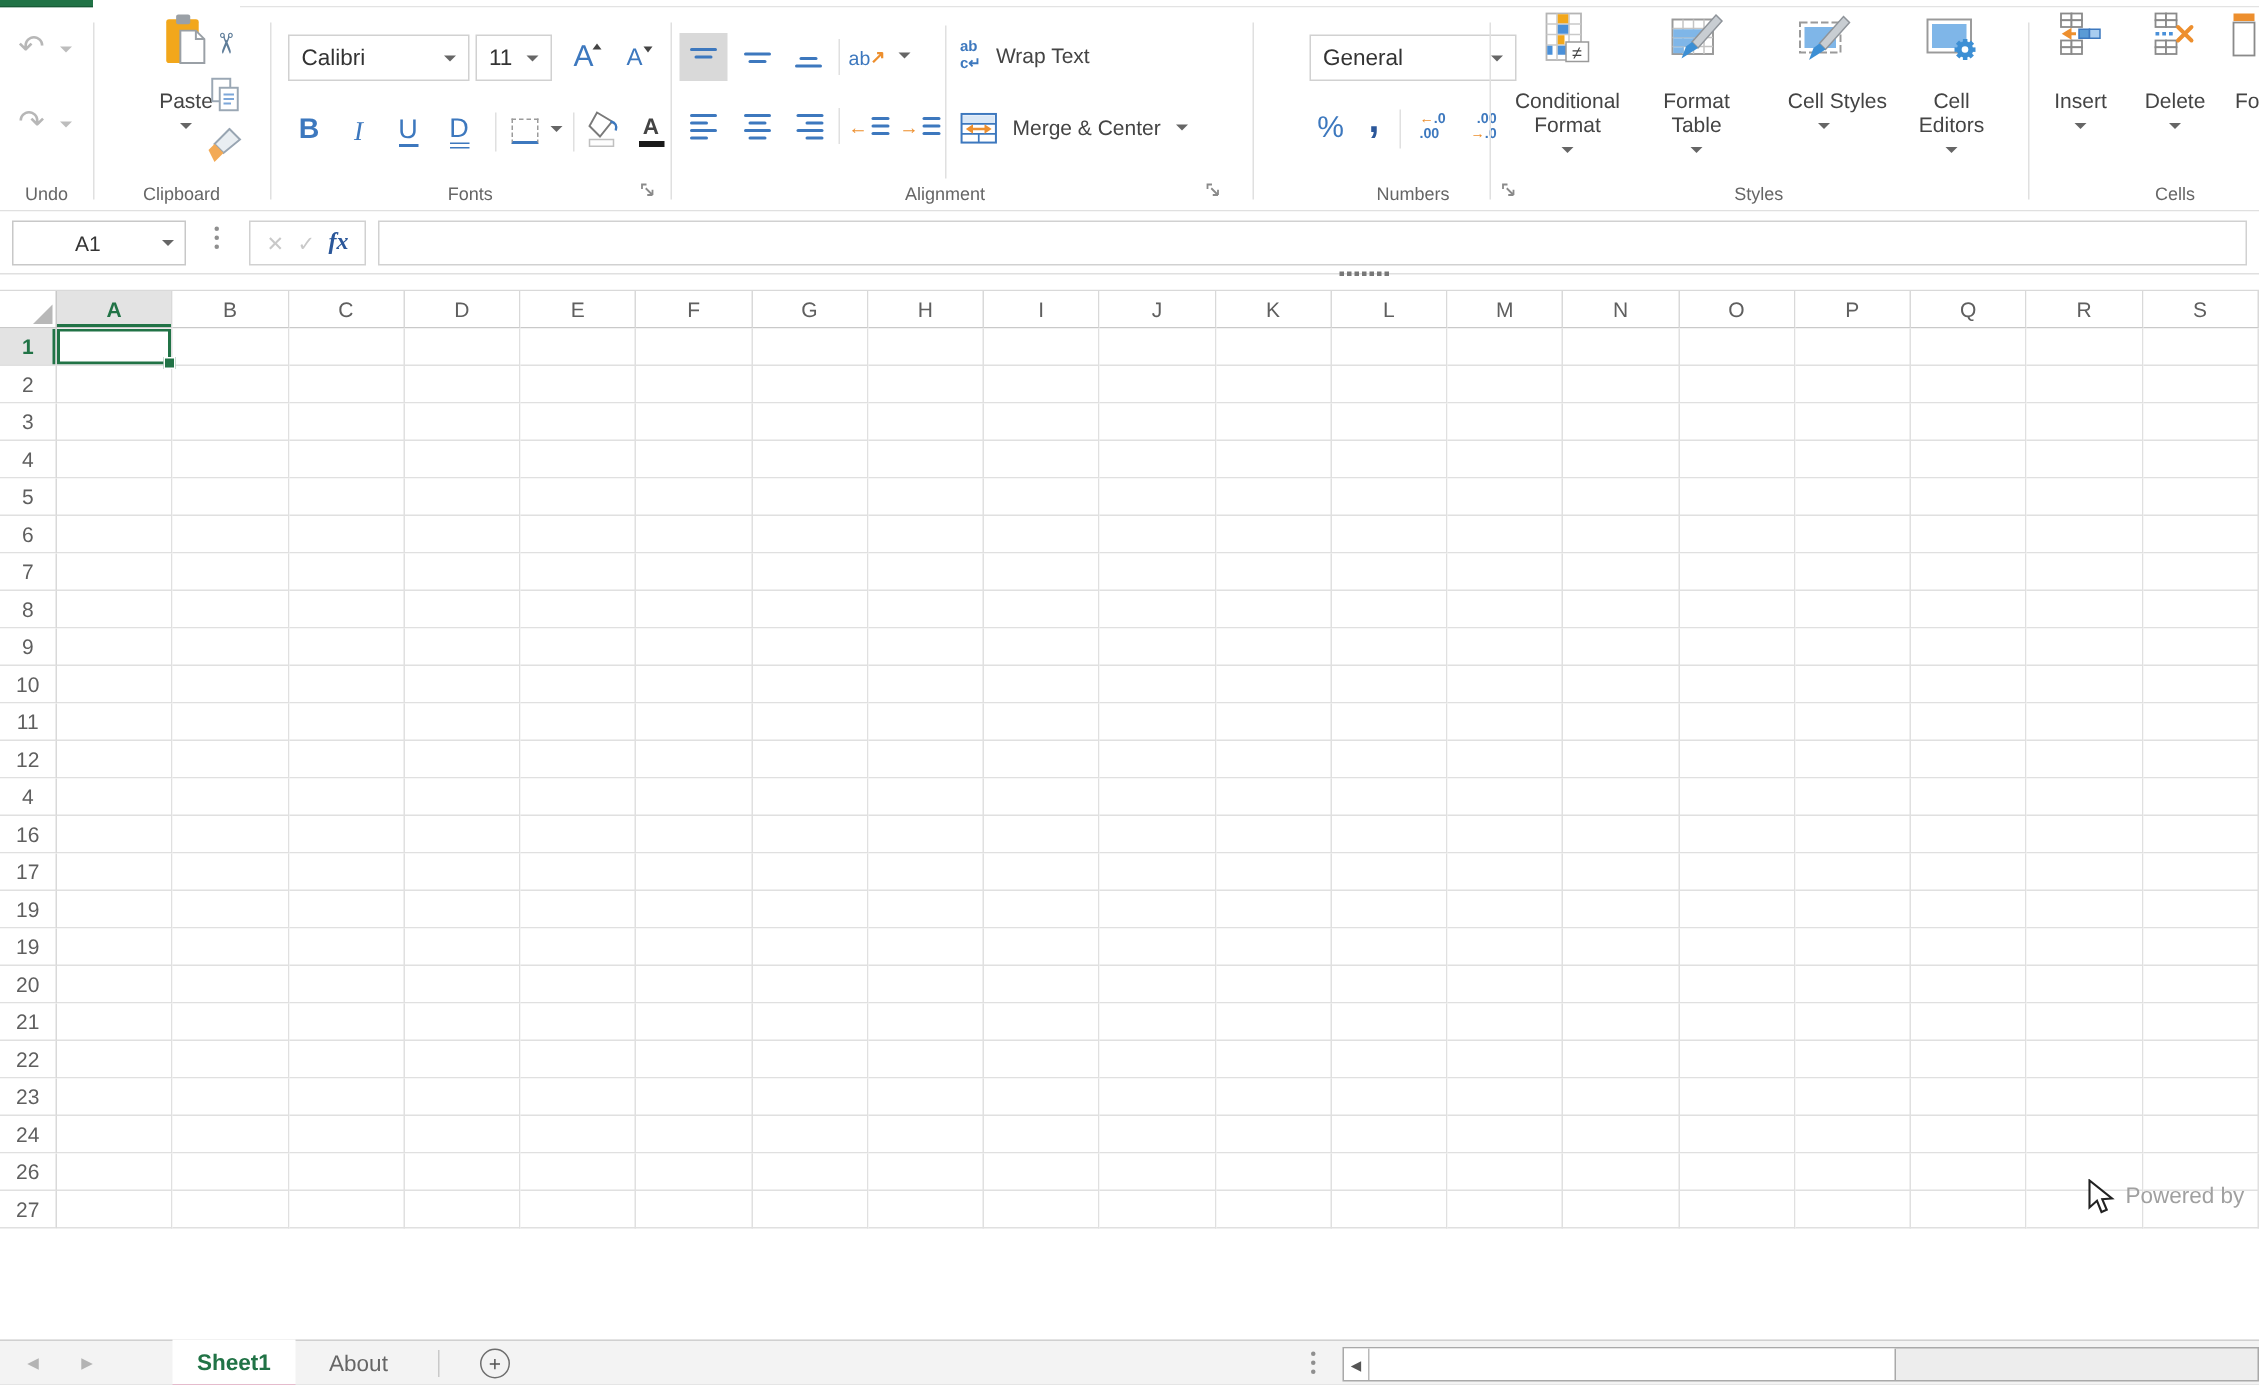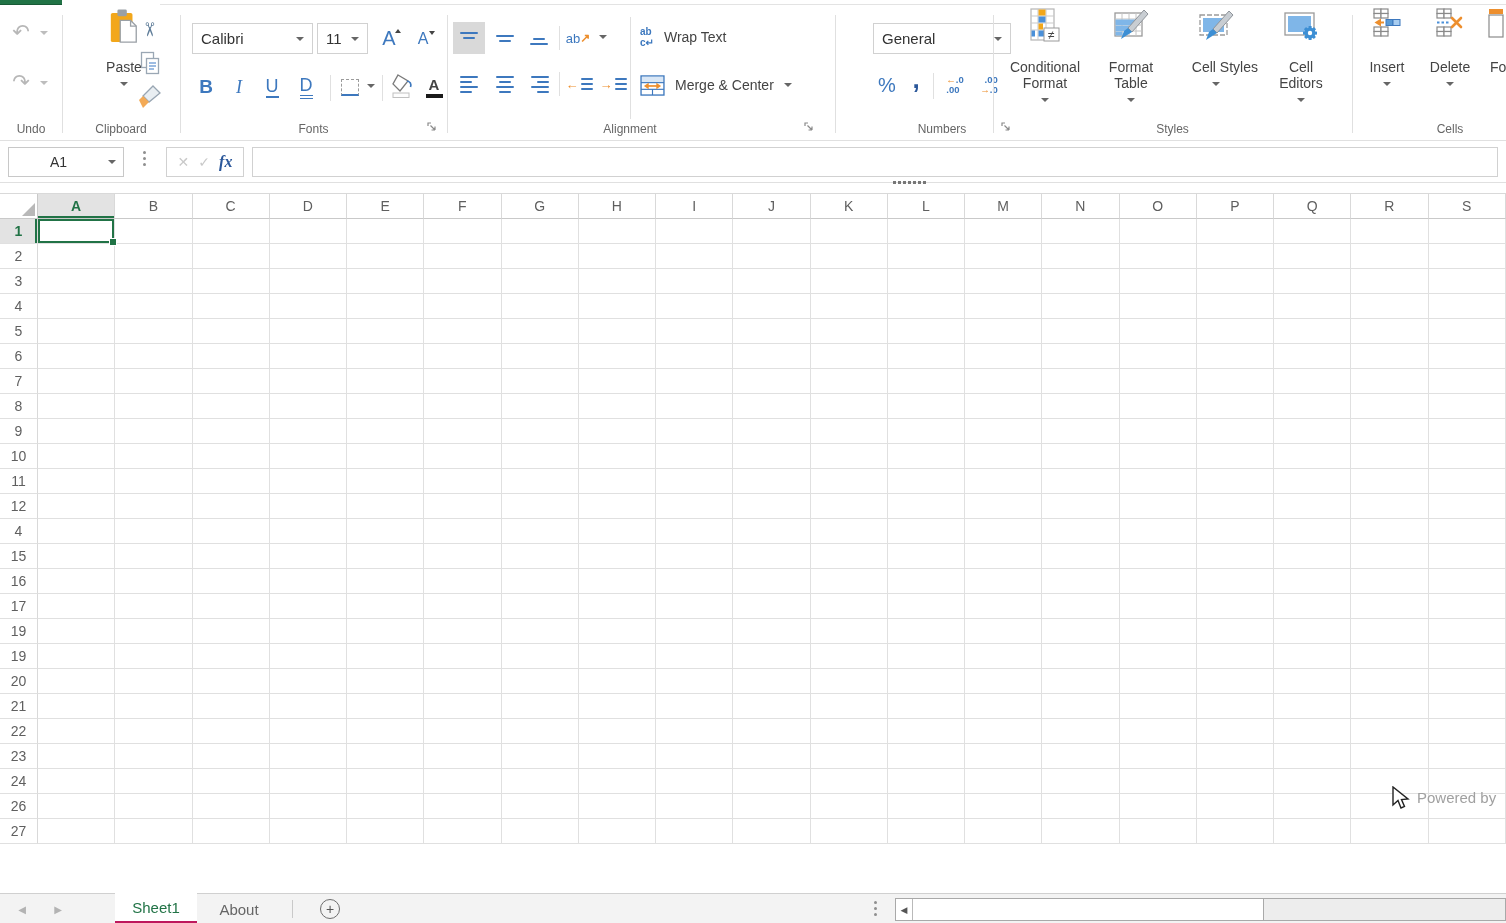--- a/index.html
+++ b/index.html
@@ -71,21 +71,21 @@
   .cell.sel{position:relative;box-shadow:inset 0 0 0 2px #217346;z-index:2;}
   .cell.sel::after{content:"";position:absolute;right:-3px;bottom:-3px;width:6px;height:6px;background:#217346;border:1px solid #fff;z-index:3;}
 
   .watermark{position:absolute;left:1417px;top:789px;font-size:15px;color:#a0a0a0;white-space:nowrap;}
   .cursor{position:absolute;left:1392px;top:786px;z-index:20;}
 
   
   .sheetbar{position:absolute;top:893px;left:0;width:1506px;height:30px;background:#f3f3f3;border-top:1px solid #d0d0d0;}
   .navarr{position:absolute;top:0;height:30px;width:20px;display:flex;align-items:center;justify-content:center;color:#b3b3b3;font-size:10px;cursor:pointer;}
   .stab{position:absolute;top:0;height:30px;display:flex;align-items:center;justify-content:center;font-size:15px;color:#666;cursor:pointer;padding:0 16px;}
-  .stab.active{background:#fff;color:#217346;font-weight:normal;border-bottom:3px solid #be185d;margin-top:-1px;height:31px;}
+  .stab.active{background:#fff;color:#217346;font-weight:bold;border-bottom:1px solid #be185d;margin-top:-1px;height:31px;}
   .tabsep{position:absolute;top:6px;height:18px;width:1px;background:#c9c9c9;}
   .addbtn{position:absolute;top:5px;width:20px;height:20px;border:1.4px solid #6e6e6e;border-radius:50%;display:flex;align-items:center;justify-content:center;font-size:14px;color:#555;cursor:pointer;line-height:1;}
   .sbgrip{position:absolute;left:874px;top:7px;}
   .hscroll{position:absolute;left:895px;top:4px;width:611px;height:23px;border:1px solid #a9a9a9;background:#ededed;display:flex;}
   .hthumb{width:368px;height:100%;background:#fff;border-right:1px solid #a9a9a9;display:flex;align-items:center;}
   .harrow{width:17px;height:100%;display:flex;align-items:center;justify-content:center;border-right:1px solid #b9b9b9;color:#555;font-size:9px;cursor:pointer;}
 
   svg{display:block;}
 </style>
 </head>
@@ -791,42 +791,20 @@
           <div class="cell"></div>
           <div class="cell"></div>
           <div class="cell"></div>
           <div class="cell"></div>
           <div class="cell"></div>
           <div class="cell"></div>
           <div class="cell"></div>
           <div class="cell"></div>
         </div>
         <div class="grow">
-          <div class="rh">15</div>
-          <div class="cell"></div>
-          <div class="cell"></div>
-          <div class="cell"></div>
-          <div class="cell"></div>
-          <div class="cell"></div>
-          <div class="cell"></div>
-          <div class="cell"></div>
-          <div class="cell"></div>
-          <div class="cell"></div>
-          <div class="cell"></div>
-          <div class="cell"></div>
-          <div class="cell"></div>
-          <div class="cell"></div>
-          <div class="cell"></div>
-          <div class="cell"></div>
-          <div class="cell"></div>
-          <div class="cell"></div>
-          <div class="cell"></div>
-          <div class="cell"></div>
-        </div>
-        <div class="grow">
           <div class="rh">16</div>
           <div class="cell"></div>
           <div class="cell"></div>
           <div class="cell"></div>
           <div class="cell"></div>
           <div class="cell"></div>
           <div class="cell"></div>
           <div class="cell"></div>
           <div class="cell"></div>
           <div class="cell"></div>

